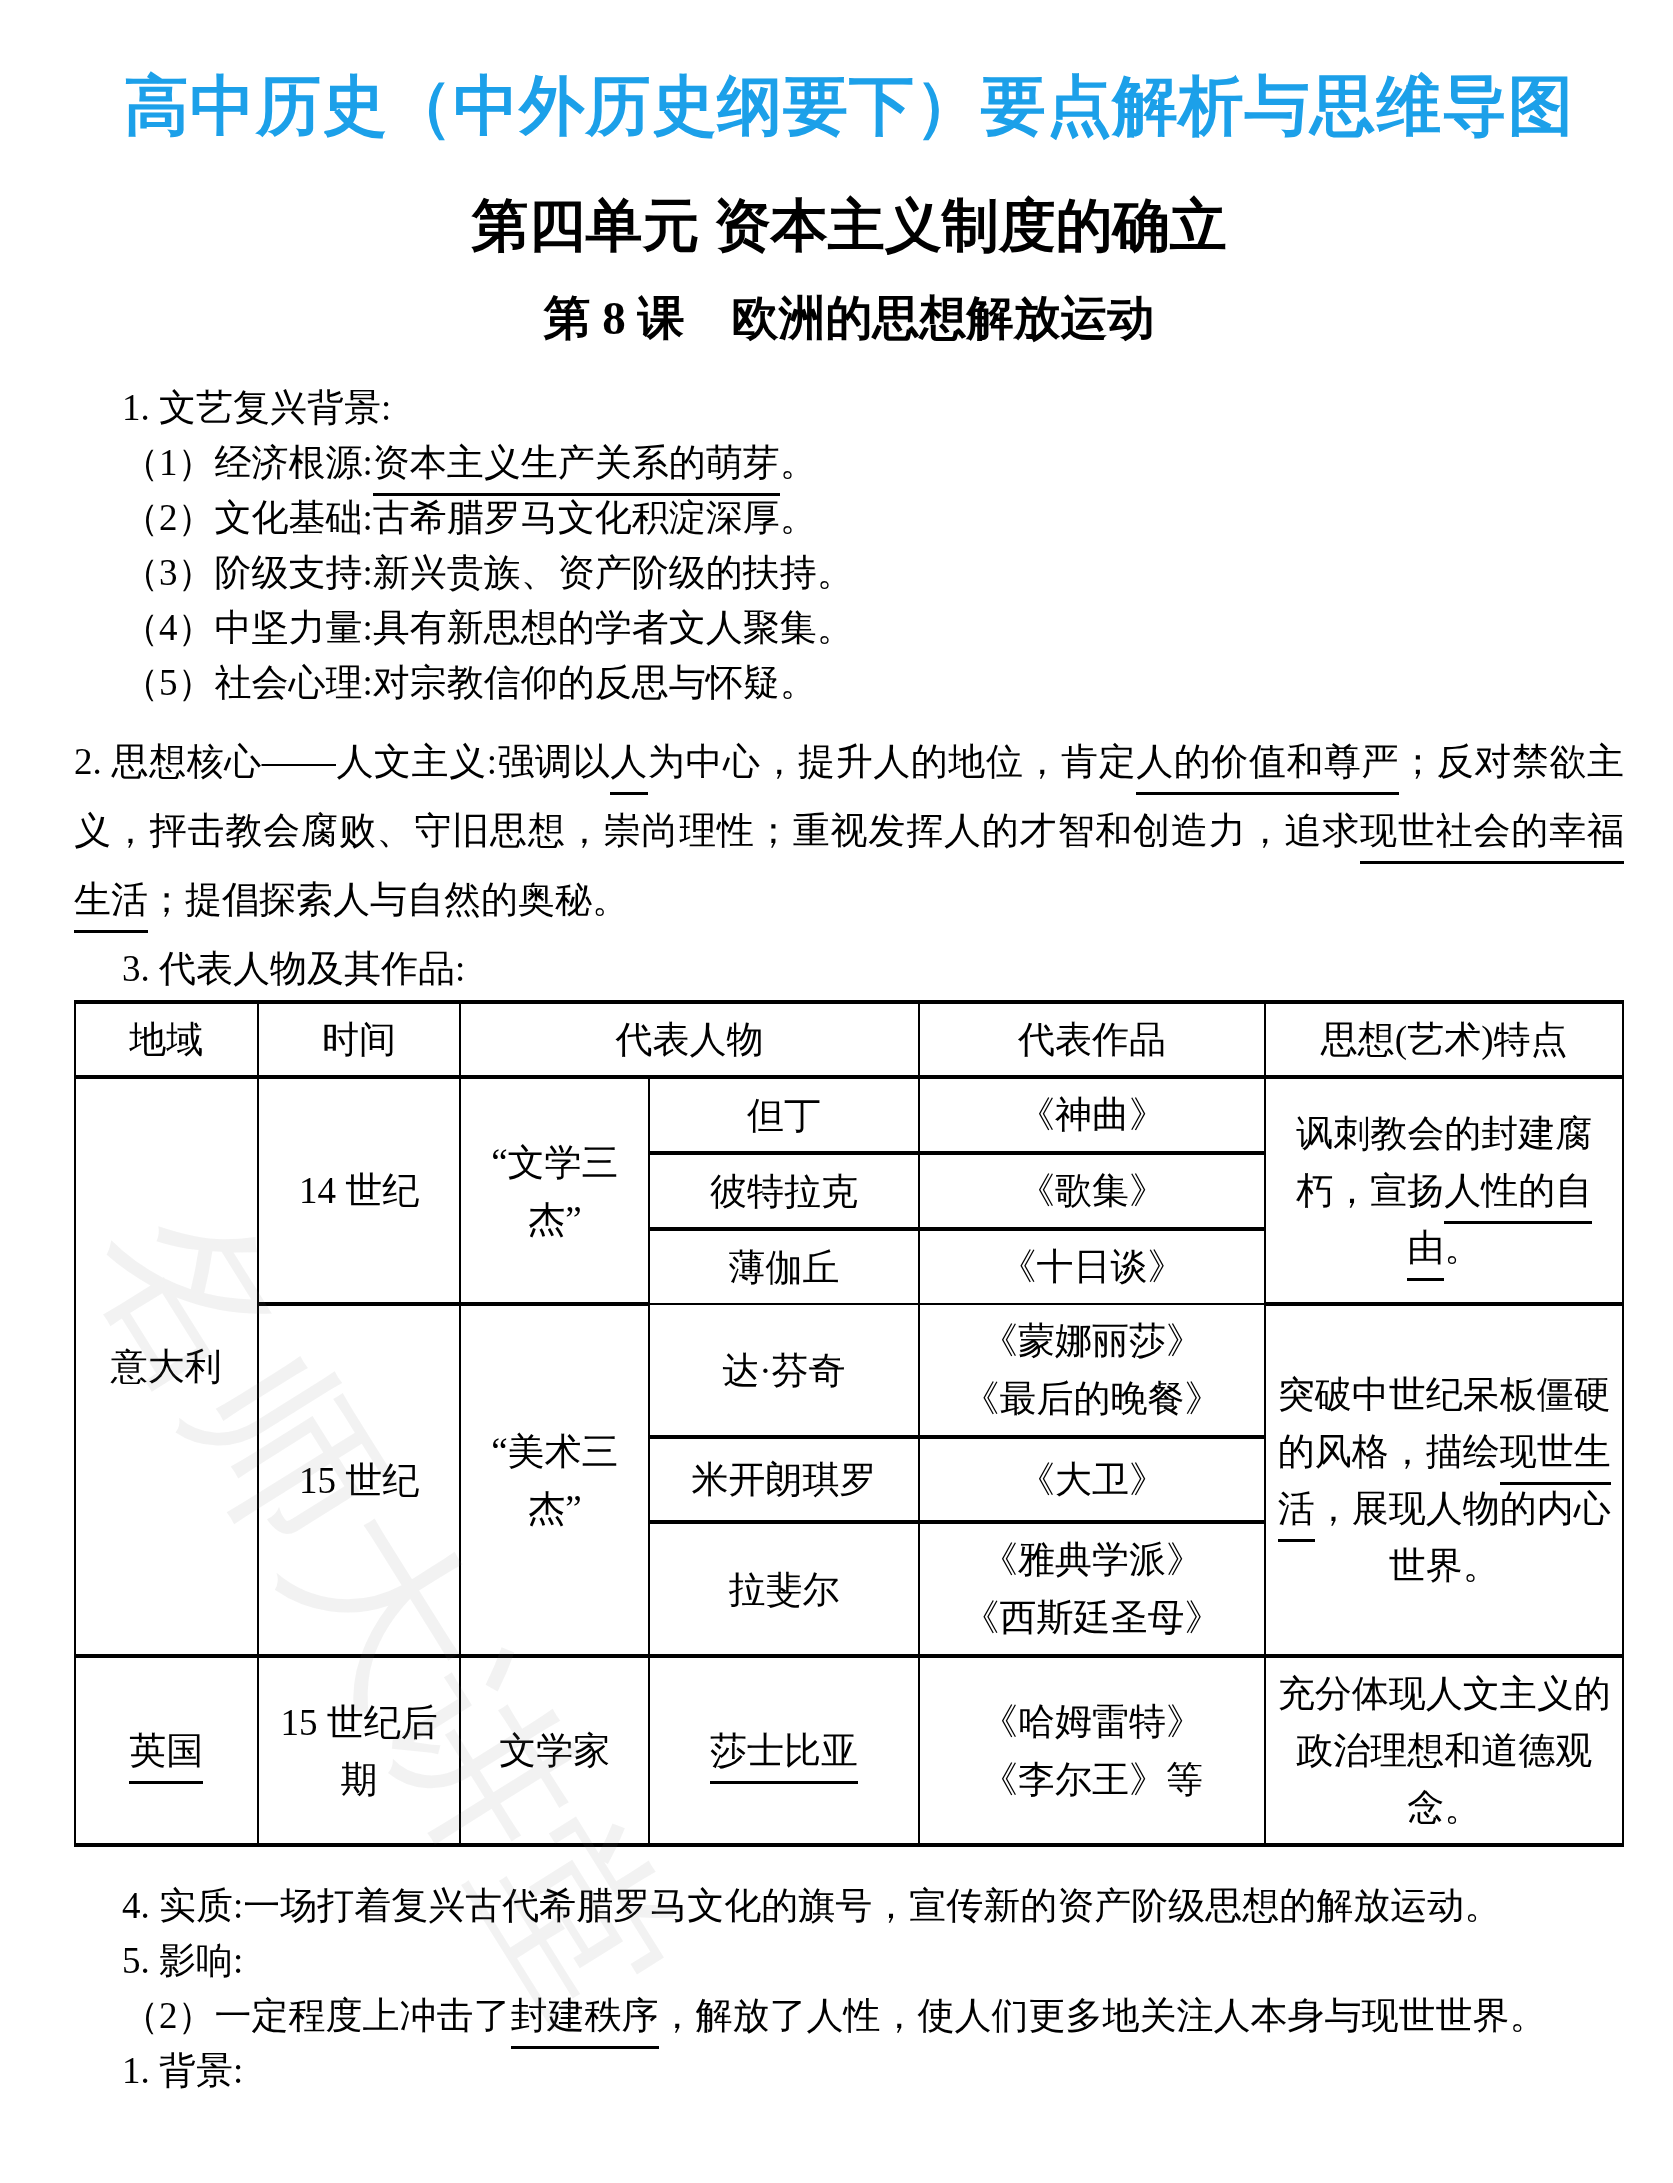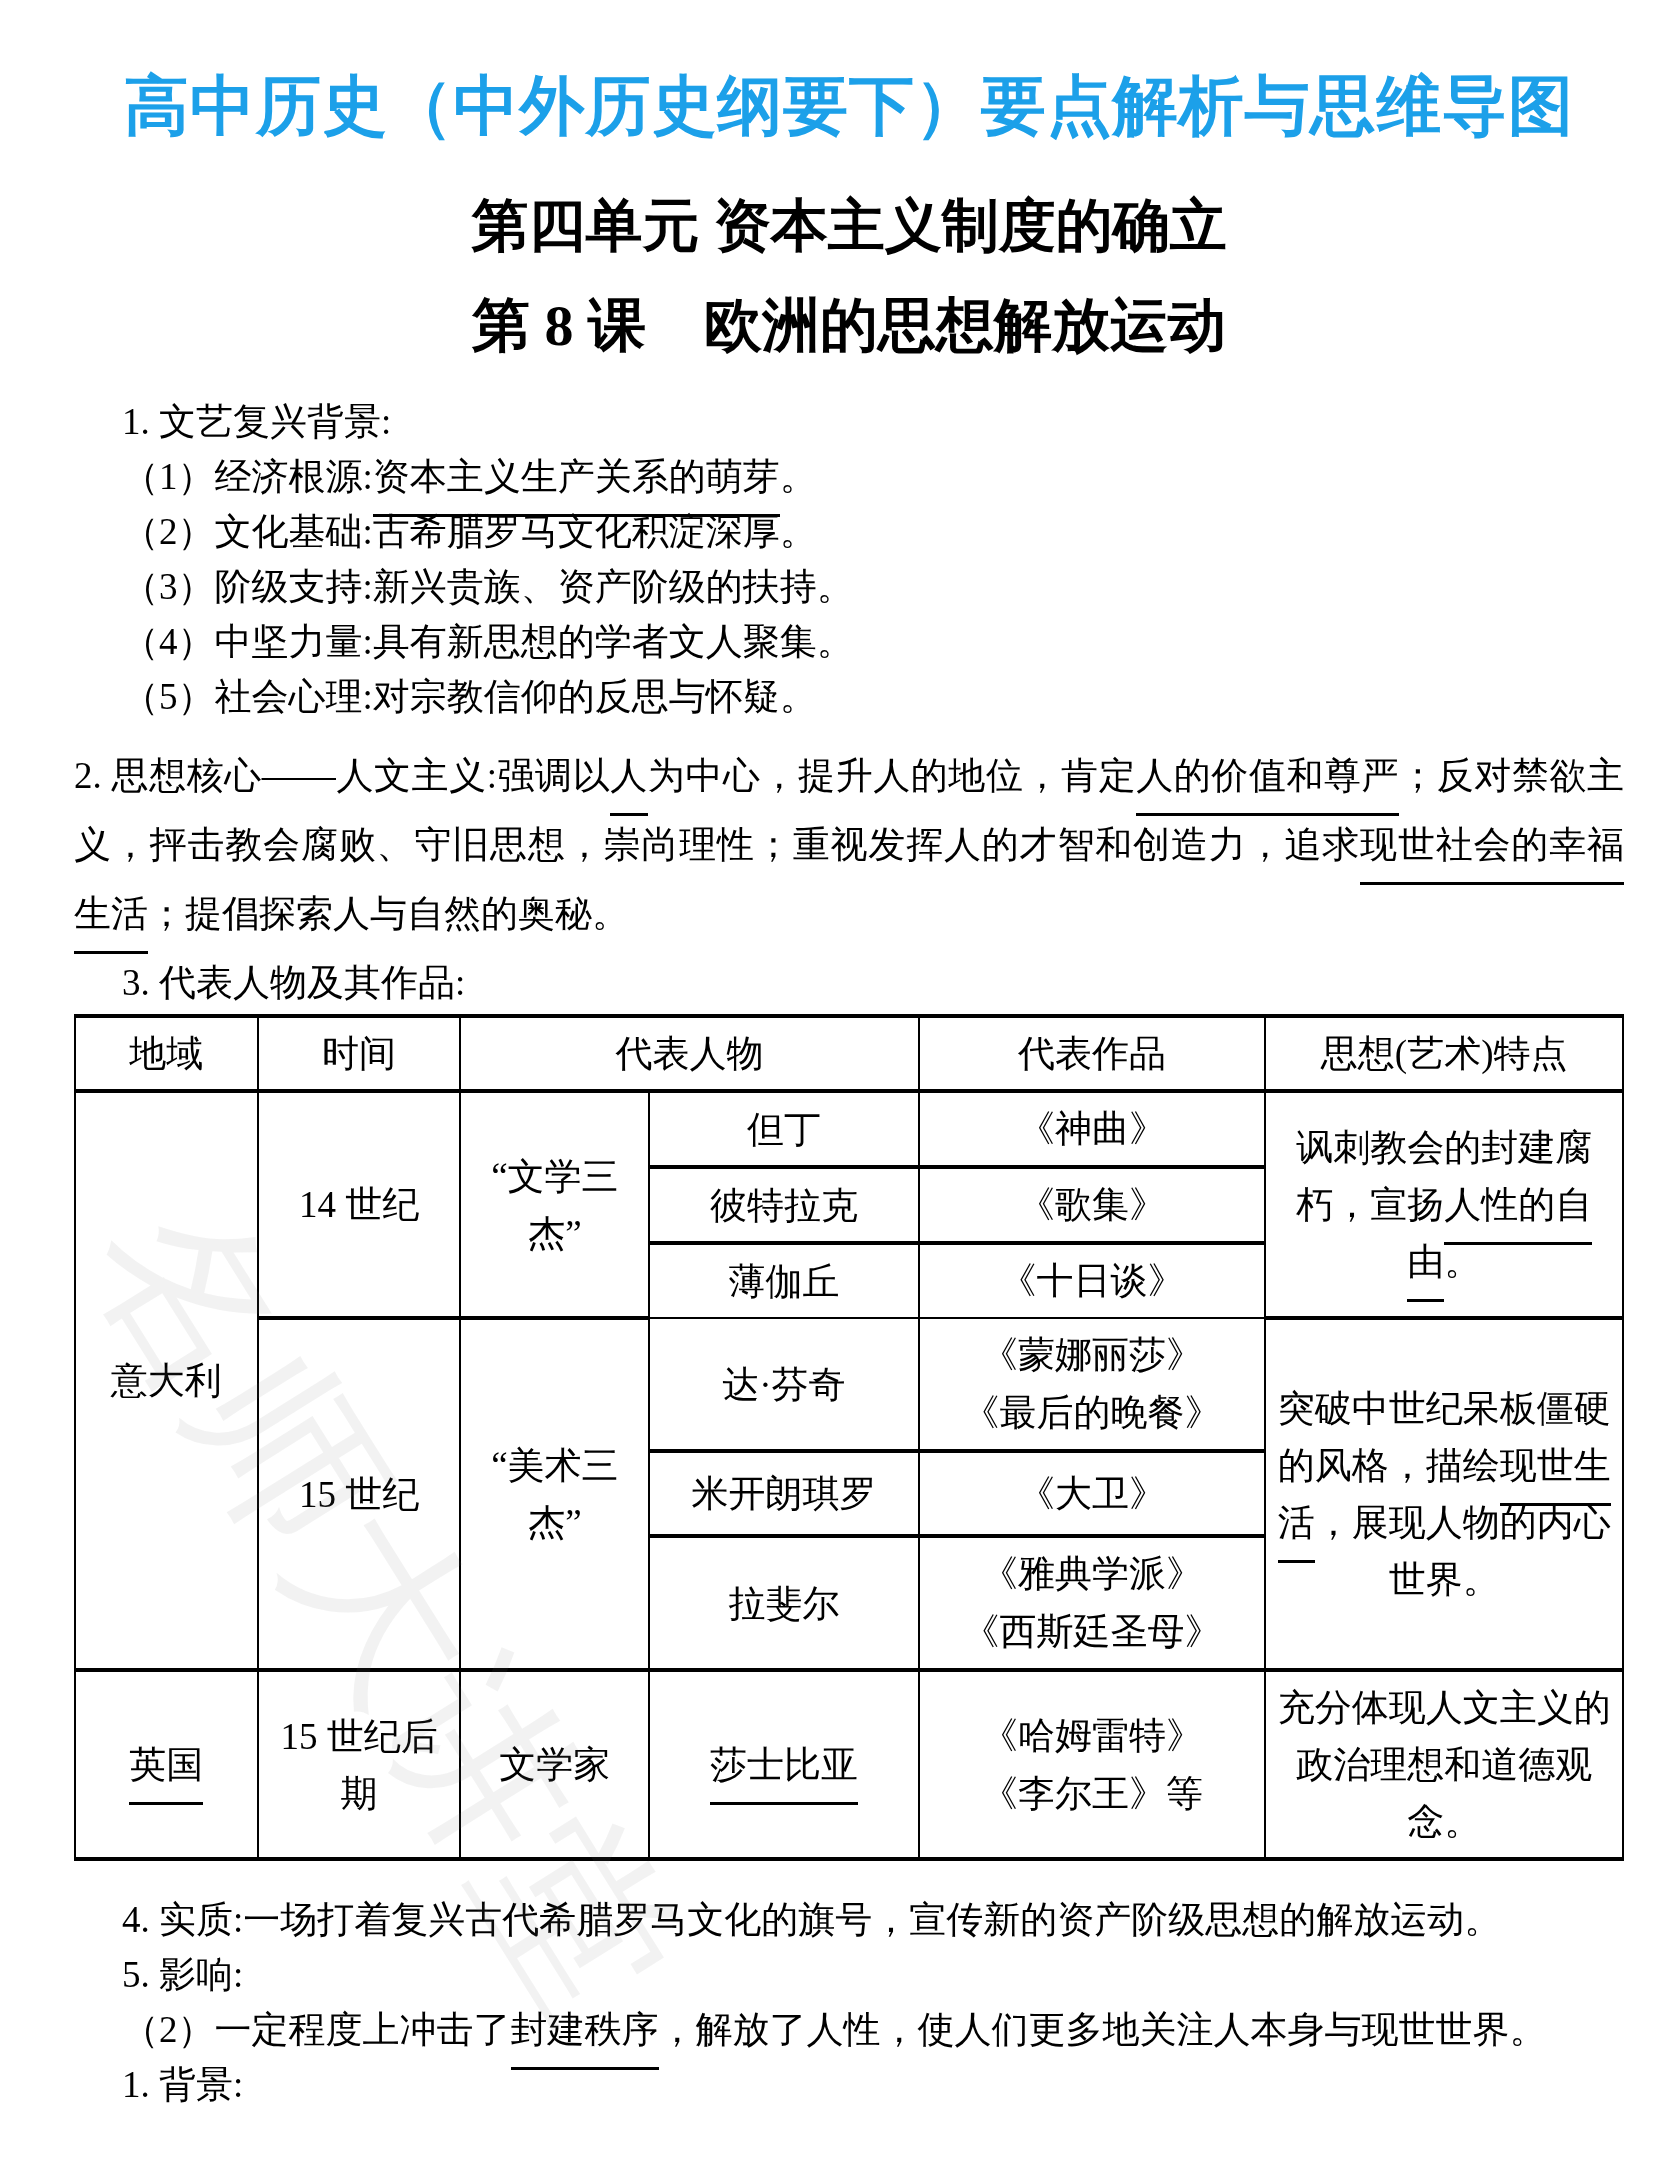--- a/index.html
+++ b/index.html
@@ -26,37 +26,37 @@
   }
   .unit-title {
     margin-top: 40px;
     font-size: 57px;
     line-height: 1.3;
     font-weight: bold;
     text-align: center;
   }
   .lesson-title {
     margin-top: 25px;
-    font-size: 58px;
+    font-size: 47px;
     line-height: 1.3;
     font-weight: bold;
     text-align: center;
   }
 
   .line { font-size: 37px; line-height: 55px; margin-left: 48px; }
   .para2 {
     margin-top: 17.5px;
     font-size: 37px;
     line-height: 69px;
     text-align: justify;
   }
   .mt-sec { margin-top: 31px; }
   .mt-tbl { margin-top: 6.5px; }
 
-  .u { border-bottom: 3.1px solid #000; padding-bottom: 17px; }
+  .u { border-bottom: 3.1px solid #000; padding-bottom: 10px; }
 
   .works-table {
     width: 100%;
     margin-top: 4.4px;
     border-collapse: collapse;
     table-layout: fixed;
     border: 4.4px solid #000;
     border-left-width: 2.6px;
     border-right-width: 2.6px;
   }

